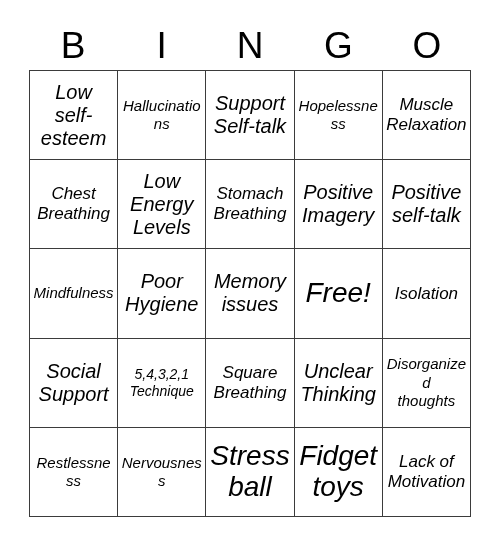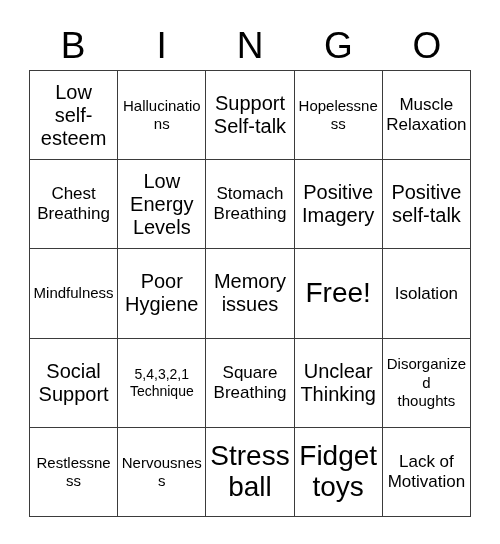--- a/index.html
+++ b/index.html
@@ -44,20 +44,21 @@
     left: 29px;
     top: 70px;
     width: 442px;
     height: 447px;
     box-sizing: border-box;
     border-top: 1px solid #3b3b3b;
     border-left: 1px solid #3b3b3b;
     display: grid;
     grid-template-columns: repeat(5, 1fr);
     grid-template-rows: repeat(5, 1fr);
+    font-style: italic;
   }
   .cell {
     box-sizing: border-box;
     border-right: 1px solid #3b3b3b;
     border-bottom: 1px solid #3b3b3b;
     display: flex;
     align-items: center;
     justify-content: center;
     text-align: center;
     padding: 2px 3px;

